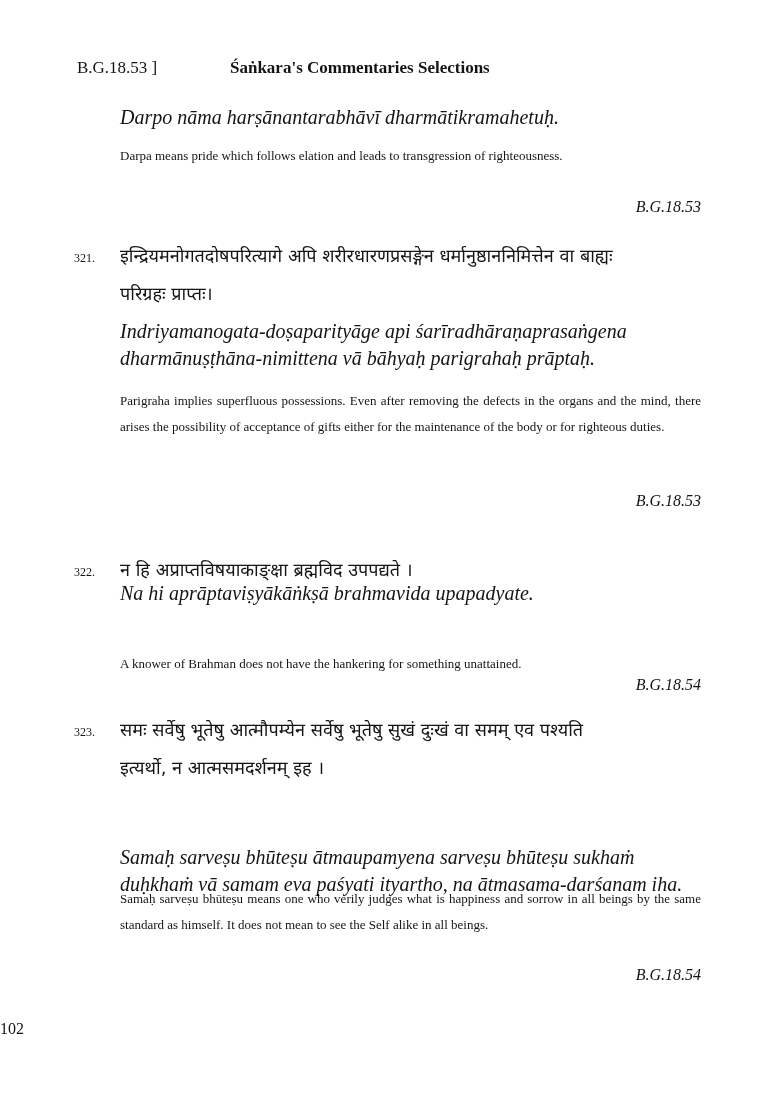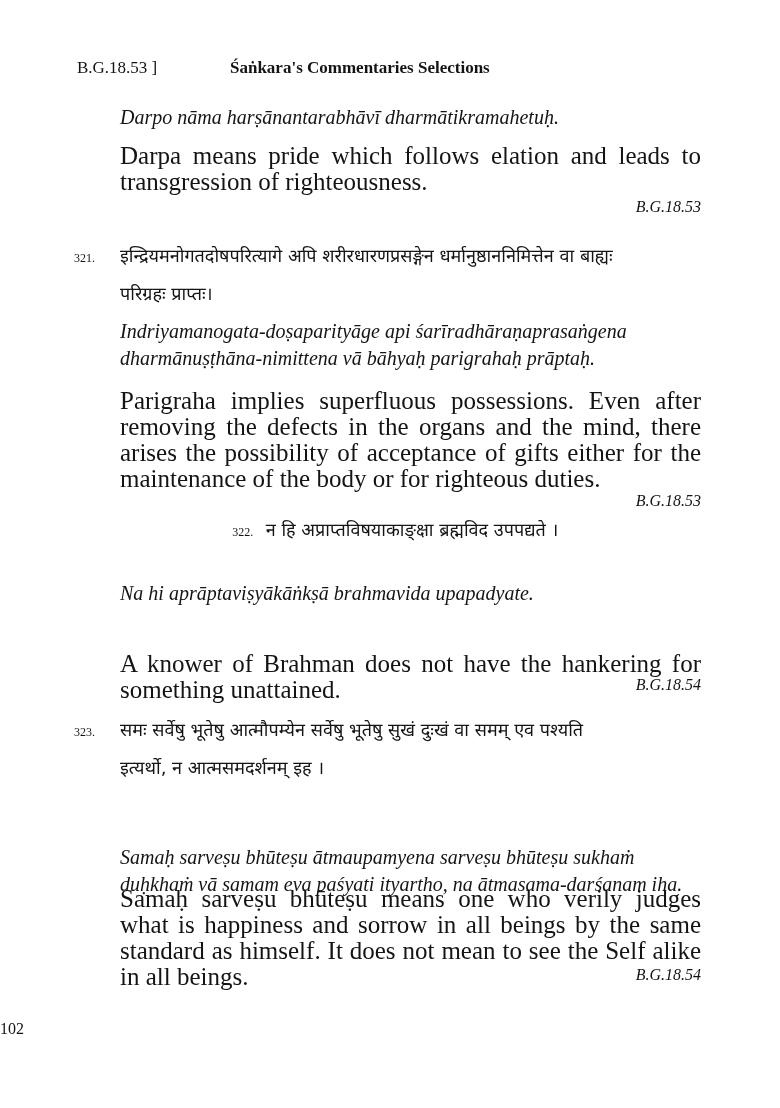--- a/index.html
+++ b/index.html
@@ -13,21 +13,21 @@
   }
   .page { position: absolute; left: 0; top: 0; width: 780px; height: 1108px; }
   .header {
     position: absolute; top: 58px; left: 77px; width: 640px; height: 26px;
     font-size: 17px;
   }
   .header .ref { position: absolute; left: 0; top: 0; text-align: center; }
   .header .title { position: absolute; left: 153px; top: 0; font-weight: bold; }
   .blk { position: absolute; left: 120px; width: 581px; }
   .it { font-style: italic; font-size: 20px; line-height: 27px; }
-  .en { font-size: 25px; line-height: 26px; text-align: justify; text-align-last: left; }
+  .en { font-size: 13px; line-height: 26px; text-align: justify; text-align-last: left; }
   .src {
     position: absolute; right: 79px; font-style: italic; font-size: 16px;
   }
   .sk {
     position: absolute; left: 74px; width: 630px;
     font-family: "DejaVu Sans", sans-serif; font-size: 18px; line-height: 36px;
   }
   .sk .num { font-family: "Liberation Serif", serif; font-size: 12px; display: inline-block; width: 46px; }
   .sk .cont { padding-left: 46px; display: block; }
   .pgnum { position: absolute; top: 1020px; left: 0; width: 780px; font-size: 16px; }
@@ -47,21 +47,21 @@
   <div class="src" style="top:198px;">B.G.18.53</div>
 
   <div class="sk" style="top:238px;">
     <span class="num">321.</span><span>इन्द्रियमनोगतदोषपरित्यागे अपि शरीरधारणप्रसङ्गेन धर्मानुष्ठाननिमित्तेन वा बाह्यः</span>
     <span class="cont">परिग्रहः प्राप्तः।</span>
   </div>
   <div class="blk it" style="top:318px;">Indriyamanogata-doṣaparityāge api śarīradhāraṇaprasaṅgena dharmānuṣṭhāna-nimittena vā bāhyaḥ parigrahaḥ prāptaḥ.</div>
   <div class="blk en" style="top:388px;">Parigraha implies superfluous possessions. Even after removing the defects in the organs and the mind, there arises the possibility of acceptance of gifts either for the maintenance of the body or for righteous duties.</div>
   <div class="src" style="top:492px;">B.G.18.53</div>
 
-  <div class="sk" style="top:512px;text-align:center;">
+  <div class="sk" style="top:552px;">
     <span class="num">322.</span><span>न हि अप्राप्तविषयाकाङ्क्षा ब्रह्मविद उपपद्यते ।</span>
   </div>
   <div class="blk it" style="top:580px;">Na hi aprāptaviṣyākāṅkṣā brahmavida upapadyate.</div>
   <div class="blk en" style="top:651px;">A knower of Brahman does not have the hankering for something unattained.</div>
   <div class="src" style="top:676px;">B.G.18.54</div>
 
   <div class="sk" style="top:712px;">
     <span class="num">323.</span><span>समः सर्वेषु भूतेषु आत्मौपम्येन सर्वेषु भूतेषु सुखं दुःखं वा समम् एव पश्यति</span>
     <span class="cont">इत्यर्थो, न आत्मसमदर्शनम् इह ।</span>
   </div>

